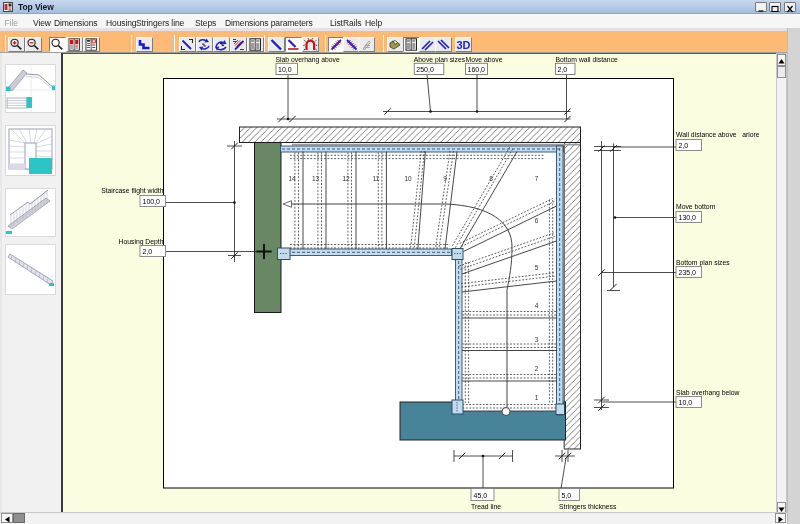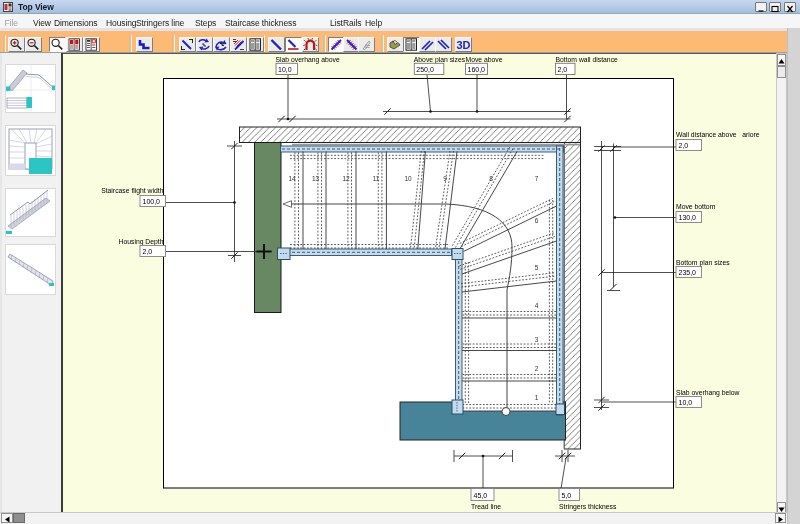--- a/index.html
+++ b/index.html
@@ -47,21 +47,21 @@
         <path d="M2.5,1 L7.5,7 M7.5,1 L2.5,7" stroke="#000" stroke-width="1.2"></path>
       </svg></div>
 </div>
 <div id="menubar">
  <span style="left:4.5px;color:#a0a0a0;">File</span>
  <span style="left:33px;">View</span>
  <span style="left:54px;">Dimensions</span>
  <span style="left:106px;">Housing</span>
  <span style="left:136px;">Stringers line</span>
  <span style="left:195px;">Steps</span>
- <span style="left:225px;">Staircase thickness</span>
+ <span style="left:225px;">Dimensions parameters</span>
  <span style="left:312px;margin-left:31px;">Rails</span>
  <span style="left:330px;">List</span>
  <span style="left:365px;">Help</span>
 </div>
 <div id="toolbar">
  <div class="sep" style="left:3px;"></div>
  <div class="sep" style="left:129px;"></div>
  <div class="sep" style="left:172px;"></div>
  <div class="sep" style="left:262px;"></div>
  <div class="sep" style="left:323px;"></div>

